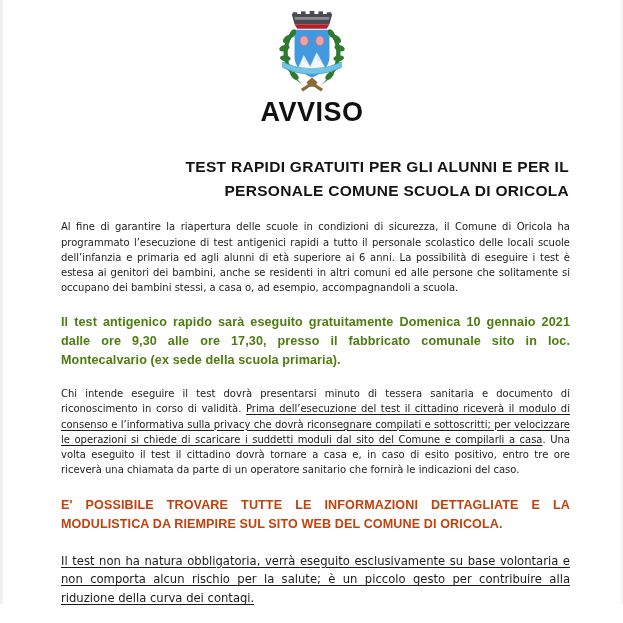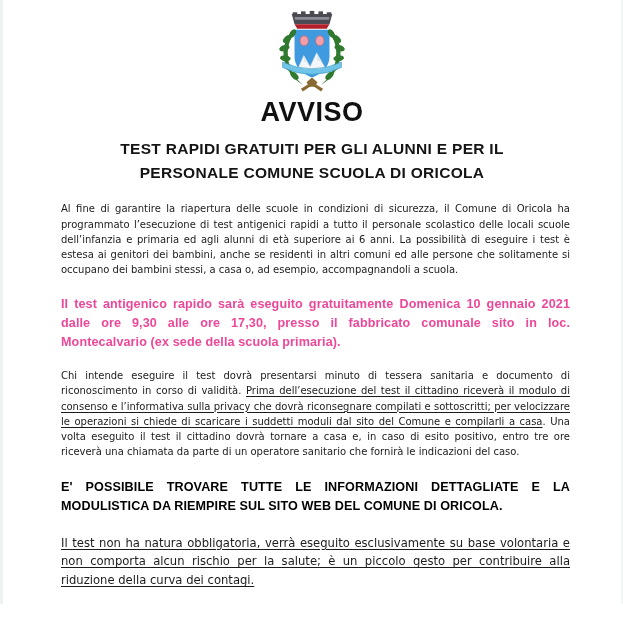--- a/index.html
+++ b/index.html
@@ -42,28 +42,28 @@
     text-align: center;
     font-family: "Liberation Sans", sans-serif;
     font-weight: bold;
     font-size: 27px;
     letter-spacing: 0.5px;
     color: #111111;
     margin: 2px 0 0 0;
     line-height: 1.05;
   }
   .subtitle {
-    text-align: center;
+    text-align: right;
     font-family: "Liberation Sans", sans-serif;
     font-weight: bold;
     font-size: 15.5px;
     letter-spacing: 0.3px;
     color: #141414;
     line-height: 1.55;
-    margin: 11px 52px 0 52px;
+    margin: 29px 52px 0 52px;
   }
 
   
   .body-area {
     margin: 0 51px 0 58px;
     color: #1b1b1b;
   }
   p.para {
     text-align: justify;
     font-size: 10px;
@@ -74,32 +74,32 @@
   }
   p.para.first { margin-top: 16px; }
 
   p.bold-block {
     text-align: justify;
     font-family: "Liberation Sans", sans-serif;
     font-weight: bold;
     font-size: 12.6px;
     line-height: 1.48;
     margin: 18px 0 0 0;
-    color: #ec4899;
+    color: #4d7c0f;
     letter-spacing: 0.1px;
   }
 
   p.caps-block {
     text-align: justify;
     font-family: "Liberation Sans", sans-serif;
     font-weight: bold;
     font-size: 12.6px;
     line-height: 1.48;
     margin: 19px 0 0 0;
-    color: #000000;
+    color: #c2410c;
     letter-spacing: 0.1px;
   }
 
   p.under-block {
     text-align: justify;
     font-size: 11.6px;
     line-height: 1.62;
     margin: 18px 0 0 0;
     color: #1b1b1b;
     text-decoration: underline;

